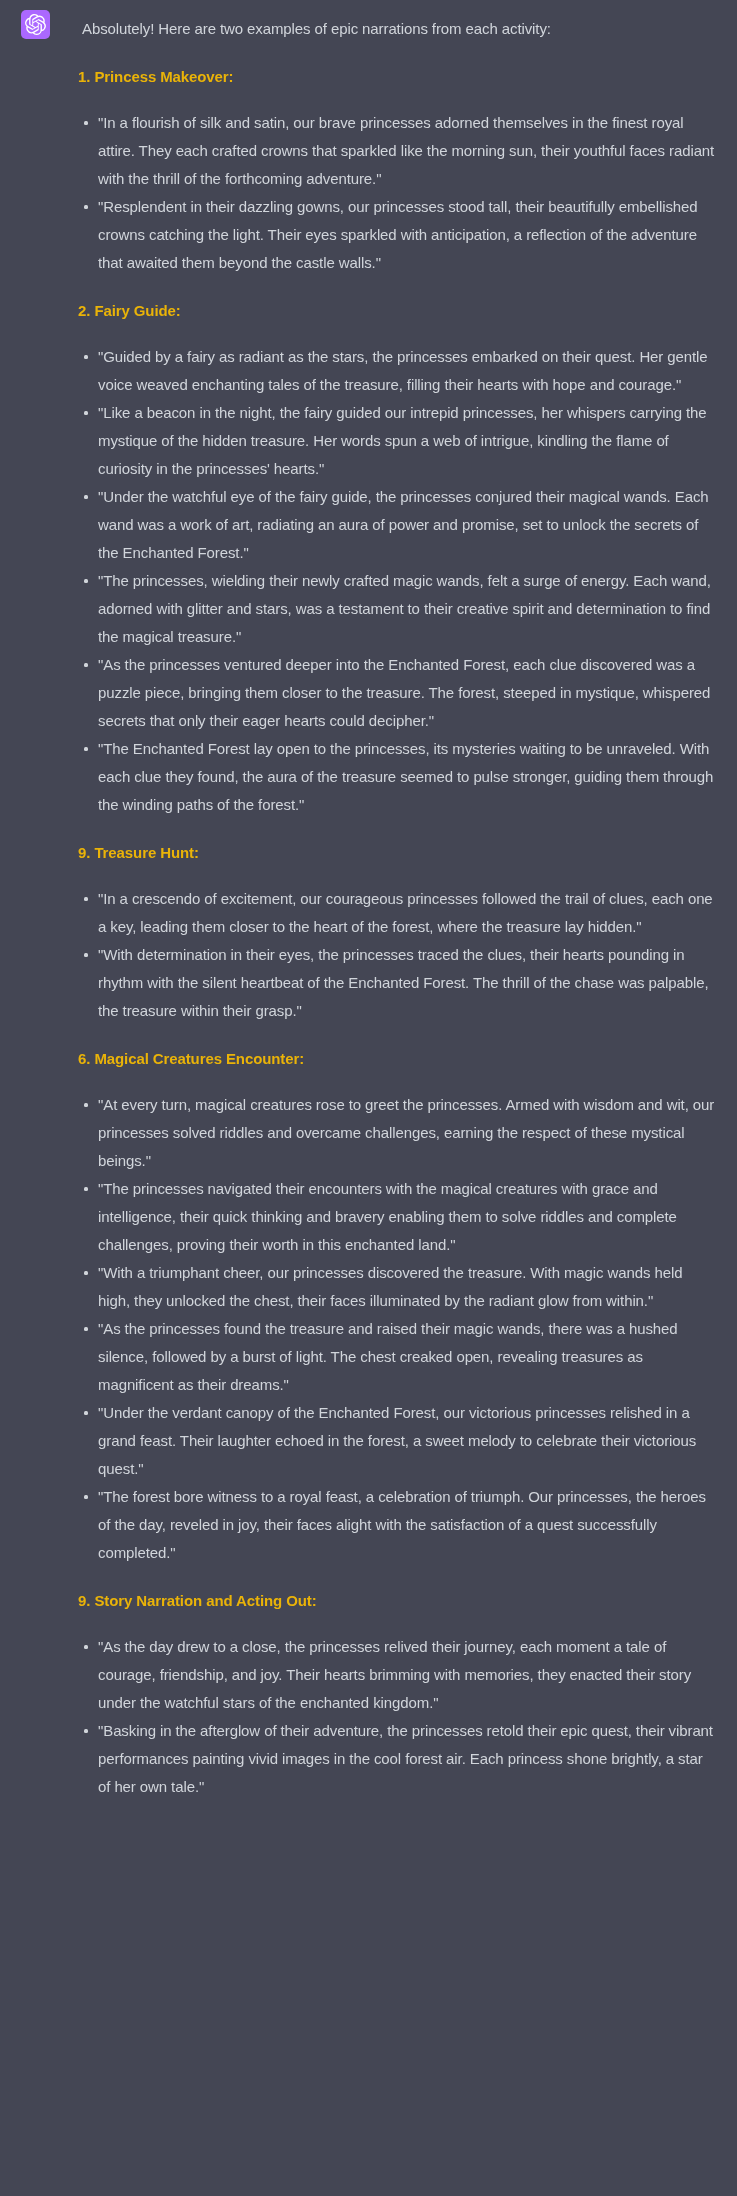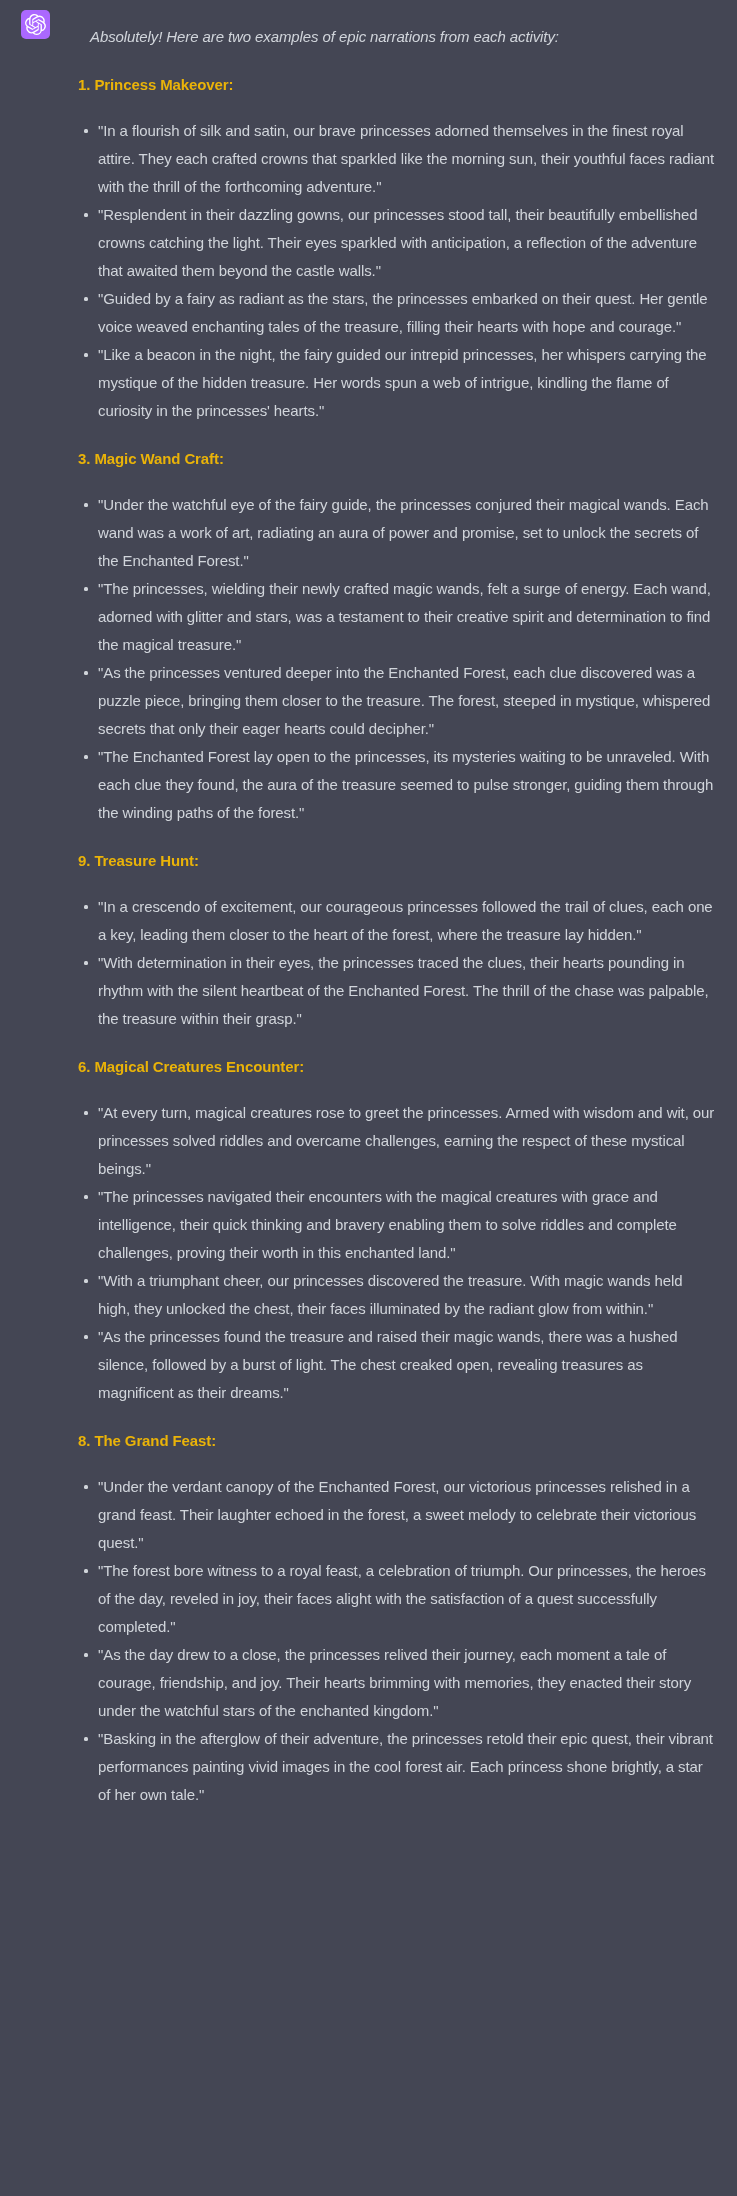--- a/index.html
+++ b/index.html
@@ -36,22 +36,21 @@
     height: 21px;
     fill: #ffffff;
   }
   .content {
     max-width: 640px;
     font-size: 15px;
     line-height: 28px;
     letter-spacing: -0.1px;
   }
   .intro {
-    margin: 12px;
-    font-style: italic;
+    margin: 4px;
   }
   .section .heading {
     margin: 20px 0 18px;
     font-weight: 700;
     color: #eab308;
   }
   .section ul {
     list-style: none;
     margin: 0;
     padding: 0;
@@ -92,29 +91,29 @@
   <section class="section">
     <p class="heading">1. Princess Makeover:</p>
     <ul>
   <li>"In a flourish of silk and satin, our brave princesses adorned themselves in the finest royal attire. They each crafted crowns that sparkled like the morning sun, their youthful faces radiant with the thrill of the forthcoming adventure."</li>
 
   <li>"Resplendent in their dazzling gowns, our princesses stood tall, their beautifully embellished crowns catching the light. Their eyes sparkled with anticipation, a reflection of the adventure that awaited them beyond the castle walls."</li>
 </ul>
   </section>
 
   <section class="section">
+    <p class="heading">2. Fairy Guide:</p>
     <ul>
   <li>"Guided by a fairy as radiant as the stars, the princesses embarked on their quest. Her gentle voice weaved enchanting tales of the treasure, filling their hearts with hope and courage."</li>
 
   <li>"Like a beacon in the night, the fairy guided our intrepid princesses, her whispers carrying the mystique of the hidden treasure. Her words spun a web of intrigue, kindling the flame of curiosity in the princesses' hearts."</li>
 </ul>
   </section>
 
   <section class="section">
-    <p class="heading">3. Magic Wand Craft:</p>
     <ul>
   <li>"Under the watchful eye of the fairy guide, the princesses conjured their magical wands. Each wand was a work of art, radiating an aura of power and promise, set to unlock the secrets of the Enchanted Forest."</li>
 
   <li>"The princesses, wielding their newly crafted magic wands, felt a surge of energy. Each wand, adorned with glitter and stars, was a testament to their creative spirit and determination to find the magical treasure."</li>
 </ul>
   </section>
 
   <section class="section">
     <ul>
   <li>"As the princesses ventured deeper into the Enchanted Forest, each clue discovered was a puzzle piece, bringing them closer to the treasure. The forest, steeped in mystique, whispered secrets that only their eager hearts could decipher."</li>
@@ -143,29 +142,29 @@
 
   <section class="section">
     <ul>
   <li>"With a triumphant cheer, our princesses discovered the treasure. With magic wands held high, they unlocked the chest, their faces illuminated by the radiant glow from within."</li>
 
   <li>"As the princesses found the treasure and raised their magic wands, there was a hushed silence, followed by a burst of light. The chest creaked open, revealing treasures as magnificent as their dreams."</li>
 </ul>
   </section>
 
   <section class="section">
-    <p class="heading">8. The Grand Feast:</p>
     <ul>
   <li>"Under the verdant canopy of the Enchanted Forest, our victorious princesses relished in a grand feast. Their laughter echoed in the forest, a sweet melody to celebrate their victorious quest."</li>
 
   <li>"The forest bore witness to a royal feast, a celebration of triumph. Our princesses, the heroes of the day, reveled in joy, their faces alight with the satisfaction of a quest successfully completed."</li>
 </ul>
   </section>
 
   <section class="section">
+    <p class="heading">9. Story Narration and Acting Out:</p>
     <ul>
   <li>"As the day drew to a close, the princesses relived their journey, each moment a tale of courage, friendship, and joy. Their hearts brimming with memories, they enacted their story under the watchful stars of the enchanted kingdom."</li>
 
   <li>"Basking in the afterglow of their adventure, the princesses retold their epic quest, their vibrant performances painting vivid images in the cool forest air. Each princess shone brightly, a star of her own tale."</li>
 </ul>
   </section>
 </div>
 
   </div>
 </div>

